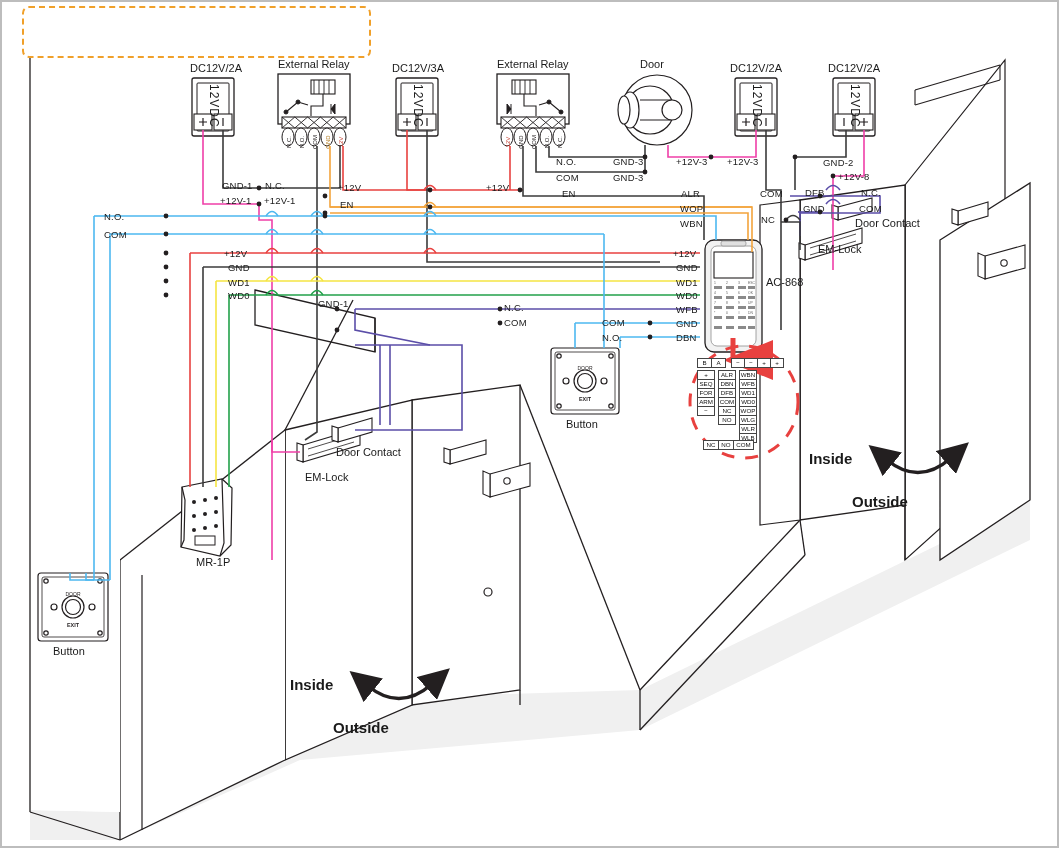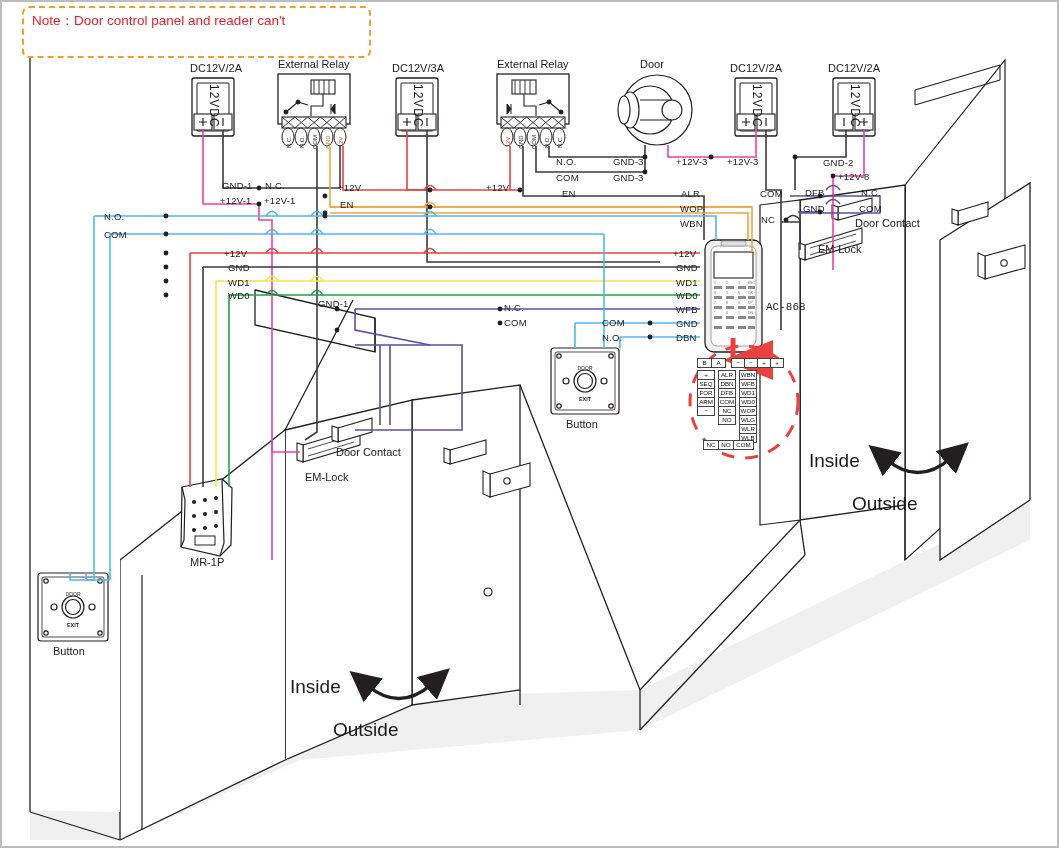--- a/index.html
+++ b/index.html
@@ -2,21 +2,21 @@
 <html><head>
 <meta charset="utf-8">
 <style>
   html,body{margin:0;padding:0;background:#fff;}
   body{font-family:"Liberation Sans",sans-serif;}
   #stage{position:relative;width:1059px;height:848px;background:#fff;overflow:hidden;}
   #stage svg{position:absolute;left:0;top:0;}
   .lbl{position:absolute;font-family:"Liberation Sans",sans-serif;color:#1a1a1a;white-space:nowrap;}
   .wirelbl{font-size:9.5px;letter-spacing:.2px;}
   .devlbl{font-size:11px;text-align:center;}
-  .biglbl{font-size:19px;}
+  .biglbl{font-size:15px;font-weight:bold;}
   .notebox{position:absolute;left:22px;top:6px;width:345px;height:48px;border:2px dashed #f0a02a;border-radius:7px;background:#fff;}
   .notetext{position:absolute;left:32px;top:11px;width:330px;color:#ee1c25;font-size:13.5px;line-height:19px;font-family:"Liberation Sans",sans-serif;}
   .termtbl{position:absolute;font-size:6.2px;font-family:"Liberation Sans",sans-serif;color:#111;}
   .tcell{border:1px solid #444;background:#fff;text-align:center;line-height:8px;height:8px;width:16px;margin-bottom:-1px;}
   .trow{display:flex;}
   .trow .tcell{margin-right:-1px;}
 </style>
 </head>
 <body>
 
@@ -481,38 +481,37 @@
         <circle cx="650" cy="337" r="2.4"></circle>
       <circle cx="820" cy="196" r="2.4"></circle>
         <circle cx="820" cy="212" r="2.4"></circle>
       <circle cx="786" cy="220" r="2.4"></circle>
       <circle cx="337" cy="330" r="2.4"></circle>
     </g>
   </svg>
 
   <div class="notebox"></div>
   <div class="notetext">
-    <div>Note：Door control panel and  reader can't</div>
   </div>
 
   <div class="lbl devlbl" style="left:190px;top:62px;">DC12V/2A</div>
   <div class="lbl devlbl" style="left:278px;top:58px;">External Relay</div>
   <div class="lbl devlbl" style="left:392px;top:62px;">DC12V/3A</div>
   <div class="lbl devlbl" style="left:497px;top:58px;">External Relay</div>
   <div class="lbl devlbl" style="left:640px;top:58px;">Door</div>
   <div class="lbl devlbl" style="left:730px;top:62px;">DC12V/2A</div>
   <div class="lbl devlbl" style="left:828px;top:62px;">DC12V/2A</div>
 
   <div class="lbl" style="left:207px;top:84px;font-size:12px;writing-mode:vertical-rl;letter-spacing:1px;">12VDC</div>
   <div class="lbl" style="left:411px;top:84px;font-size:12px;writing-mode:vertical-rl;letter-spacing:1px;">12VDC</div>
   <div class="lbl" style="left:750px;top:84px;font-size:12px;writing-mode:vertical-rl;letter-spacing:1px;">12VDC</div>
   <div class="lbl" style="left:848px;top:84px;font-size:12px;writing-mode:vertical-rl;letter-spacing:1px;">12VDC</div>
 
-  <div class="lbl devlbl" style="left:766px;top:301px;font-family:Liberation Mono, monospace;">AC-868</div>
-  <div class="lbl devlbl" style="left:190px;top:556px;">MR-1P</div>
+  <div class="lbl devlbl" style="left:766px;top:276px;">AC-868</div>
+  <div class="lbl devlbl" style="left:196px;top:556px;">MR-1P</div>
   <div class="lbl devlbl" style="left:53px;top:645px;">Button</div>
   <div class="lbl devlbl" style="left:566px;top:418px;">Button</div>
   <div class="lbl devlbl" style="left:305px;top:471px;">EM-Lock</div>
   <div class="lbl devlbl" style="left:818px;top:243px;">EM-Lock</div>
   <div class="lbl devlbl" style="left:336px;top:446px;">Door Contact</div>
   <div class="lbl devlbl" style="left:855px;top:217px;">Door Contact</div>
 
   <div class="lbl biglbl" style="left:290px;top:676px;">Inside</div>
   <div class="lbl biglbl" style="left:333px;top:719px;">Outside</div>
   <div class="lbl biglbl" style="left:809px;top:450px;">Inside</div>

